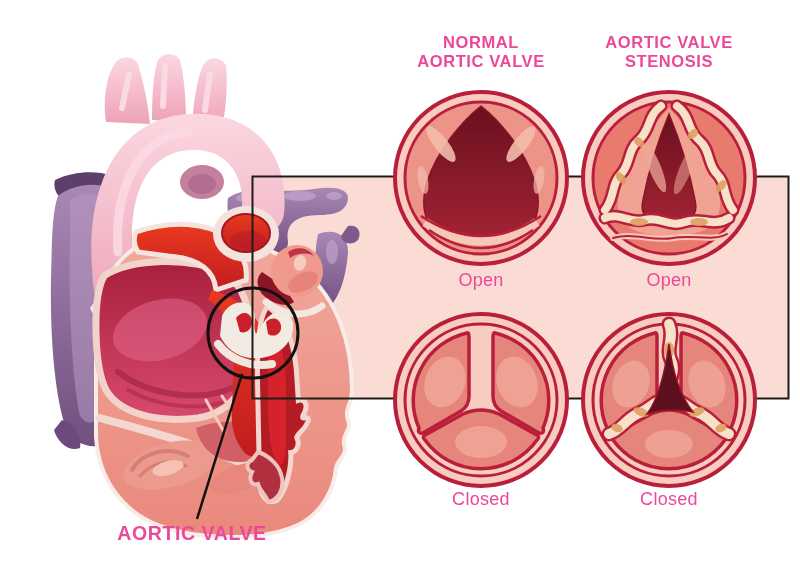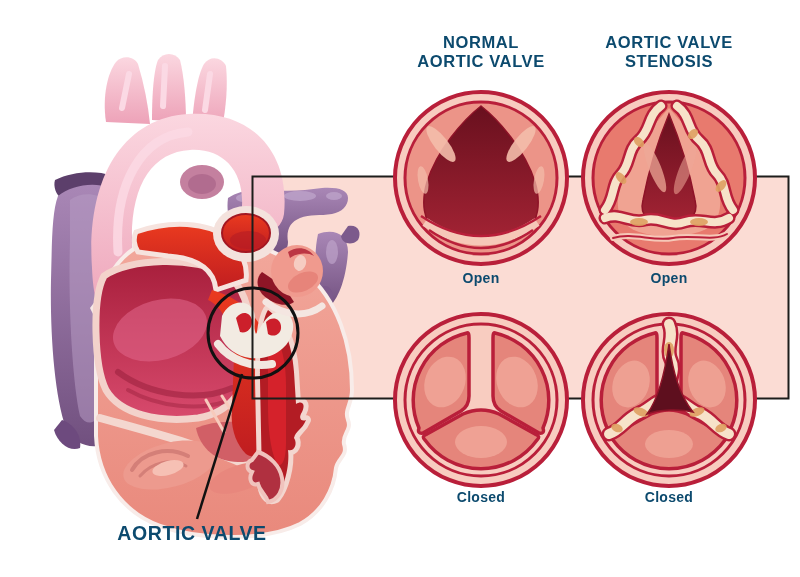--- a/index.html
+++ b/index.html
@@ -1,22 +1,22 @@
 <!DOCTYPE html>
 <html><head>
 <meta charset="utf-8">
 <style>
   html,body{margin:0;padding:0;background:#ffffff;}
   .stage{position:relative;width:800px;height:577px;background:#ffffff;overflow:hidden;
          font-family:"Liberation Sans","DejaVu Sans",sans-serif;}
   .stage svg{position:absolute;left:0;top:0;}
-  .lbl{position:absolute;color:#0c4a6e;text-align:center;user-select:none;}
+  .lbl{position:absolute;color:#ec4899;text-align:center;user-select:none;}
   .col-title{width:220px;font-size:16.5px;font-weight:700;letter-spacing:.6px;
              line-height:19px;white-space:pre-line;}
-  .state-lbl{width:120px;font-size:14px;font-weight:700;letter-spacing:.3px;}
+  .state-lbl{width:120px;font-size:18px;font-weight:400;letter-spacing:.3px;}
   .caption{width:210px;font-size:19.5px;font-weight:700;letter-spacing:.6px;}
 </style>
 </head>
 <body>
 
 <div class="stage">
 
 <svg width="800" height="577" viewBox="0 0 800 577">
   <defs>
     <linearGradient id="gAorta" x1="0" y1="0" x2="0" y2="1">

